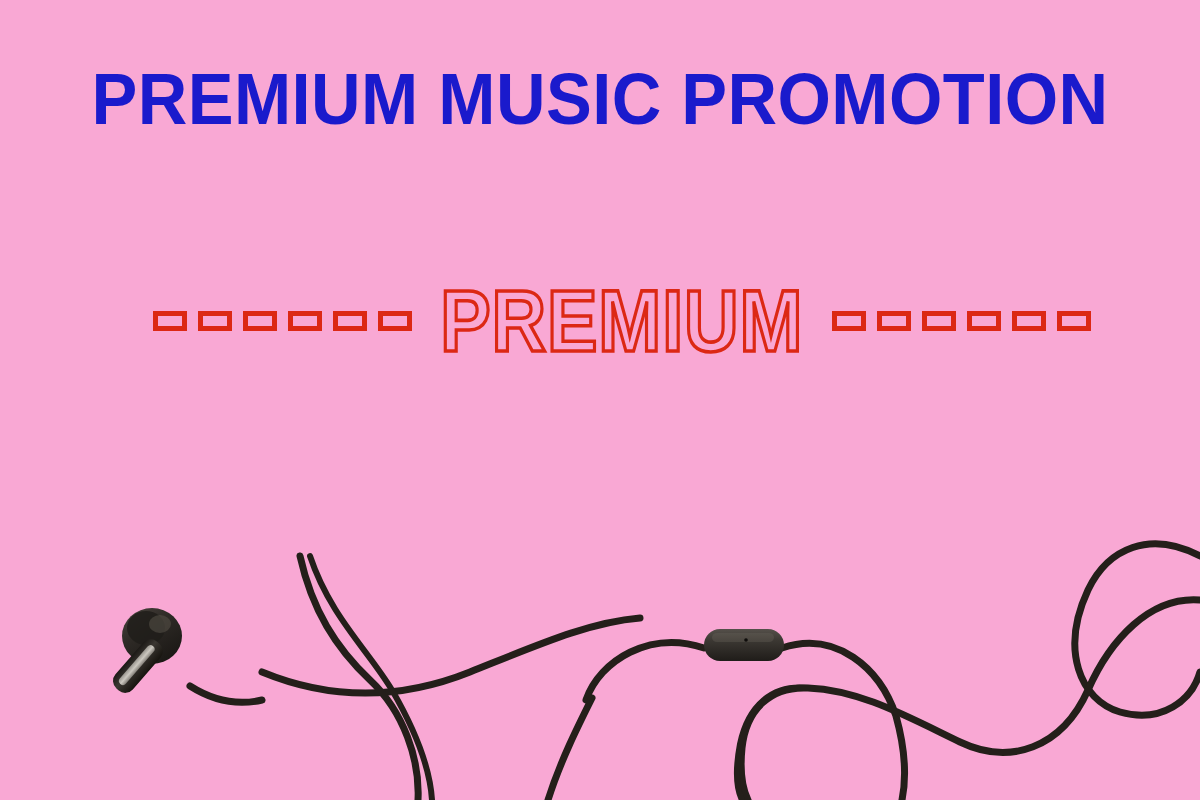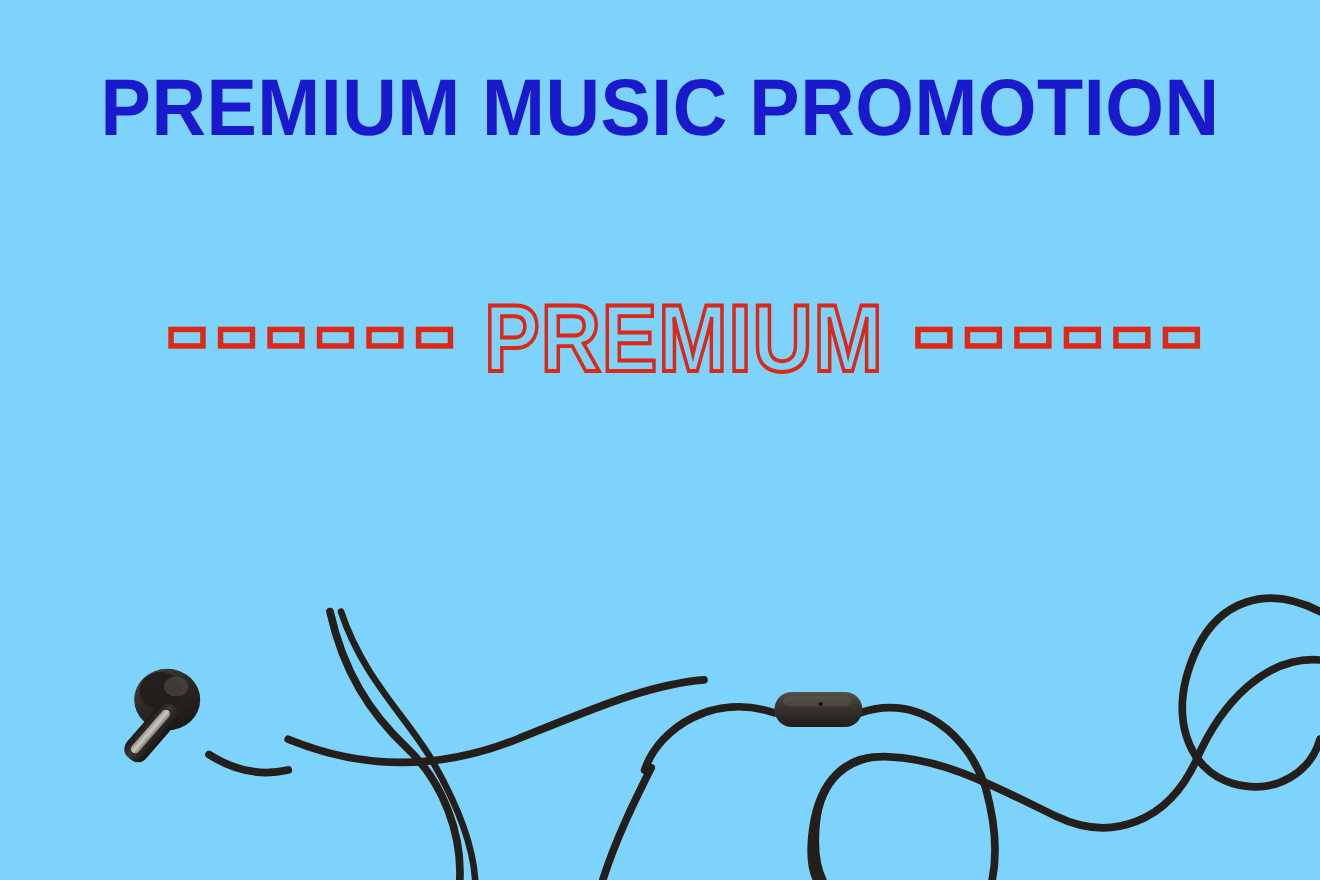--- a/index.html
+++ b/index.html
@@ -39,21 +39,21 @@
     letter-spacing:0.5px;
     transform:scaleX(0.94);
     transform-origin:50% 50%;
     white-space:nowrap;
   }
 
   
   #premium-row {
     position:absolute;
     left:0; right:0;
-    top:272px;
+    top:286px;
     height:70px;
     z-index:3;
     display:flex;
     align-items:center;
     justify-content:center;
     gap:8px;
     padding-left:44px;
   }
   .dash-group {
     display:flex;
@@ -100,21 +100,21 @@
     line-height:1;
     letter-spacing:1.5px;
     white-space:nowrap;
     transform:scaleX(0.97);
     transform-origin:50% 50%;
   }
 </style>
 </head>
 <body>
 
-<div id="poster" style="background: #7dd3fc;">
+<div id="poster" style="background: #f9a8d4;">
 
   <div id="photo-layer">
     <svg viewBox="0 0 1200 800" xmlns="http://www.w3.org/2000/svg" aria-hidden="true">
       <defs>
         <linearGradient id="budGrad" x1="0%" y1="0%" x2="70%" y2="100%">
           <stop offset="0%" stop-color="#4A443E"></stop>
           <stop offset="45%" stop-color="#2E2A26"></stop>
           <stop offset="100%" stop-color="#1B1815"></stop>
         </linearGradient>
         <linearGradient id="stemGrad" x1="0%" y1="0%" x2="100%" y2="0%">

